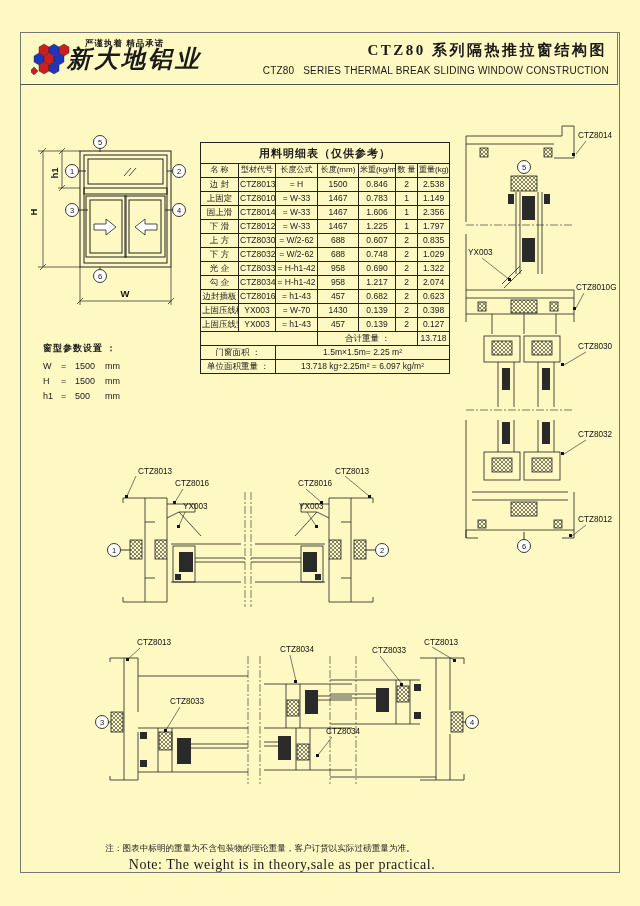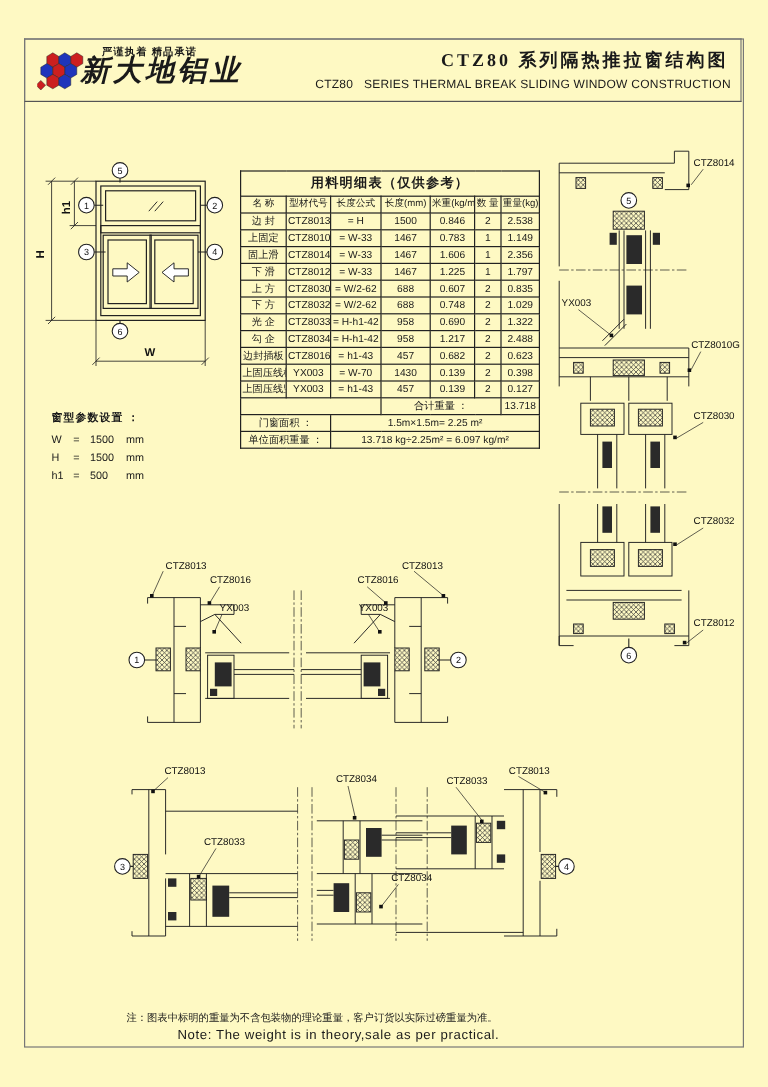--- a/index.html
+++ b/index.html
@@ -26,21 +26,21 @@
   #mat .tt{font-size:11px;font-weight:bold;height:20px;letter-spacing:1px;}
   #mat .hd td{font-size:8px;}
   
   svg text{font-family:"Liberation Sans",sans-serif;fill:#111;}
   .lbl{font-size:8.2px;}
   .num{font-size:7.5px;}
   .dim{font-size:9.5px;font-weight:bold;}
   
   #note{position:absolute;left:20px;top:843px;width:480px;text-align:center;}
   #note .cn{font-size:8.6px;margin-bottom:2px;}
-  #note .en{font-size:11px;font-family:Liberation Sans, sans-serif;letter-spacing:.5px;padding-left:44px;}
+  #note .en{font-size:14px;font-family:Liberation Serif, serif;letter-spacing:.5px;padding-left:44px;}
   .abs{position:absolute;}
 </style>
 </head>
 <body>
 
 <div id="page">
   <div id="frame"></div>
 
   <div id="hdr">
     <svg id="logo" width="42" height="36" viewBox="0 0 42 36">
@@ -221,21 +221,21 @@
           <td>2</td>
           <td>1.322</td>
         </tr>
         <tr>
           <td>勾 企</td>
           <td>CTZ8034</td>
           <td>= H-h1-42</td>
           <td>958</td>
           <td>1.217</td>
           <td>2</td>
-          <td>2.488</td>
+          <td>2.074</td>
         </tr>
         <tr>
           <td>边封插板</td>
           <td>CTZ8016</td>
           <td>= h1-43</td>
           <td>457</td>
           <td>0.682</td>
           <td>2</td>
           <td>0.623</td>
         </tr>

